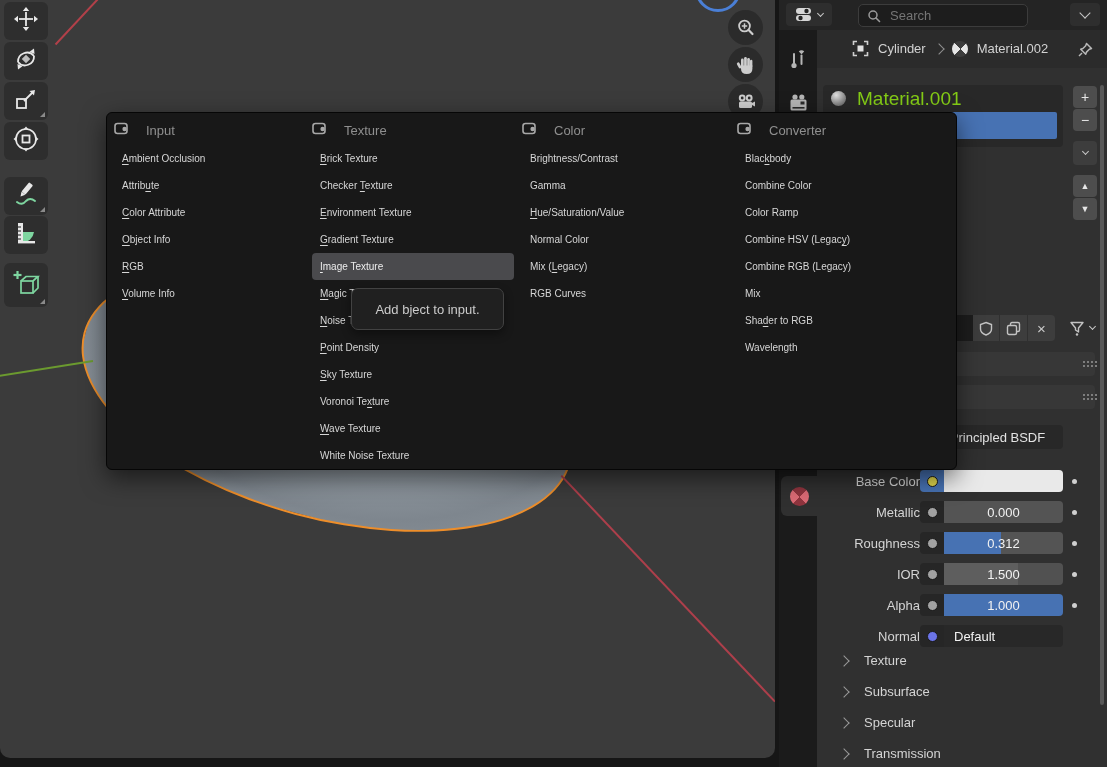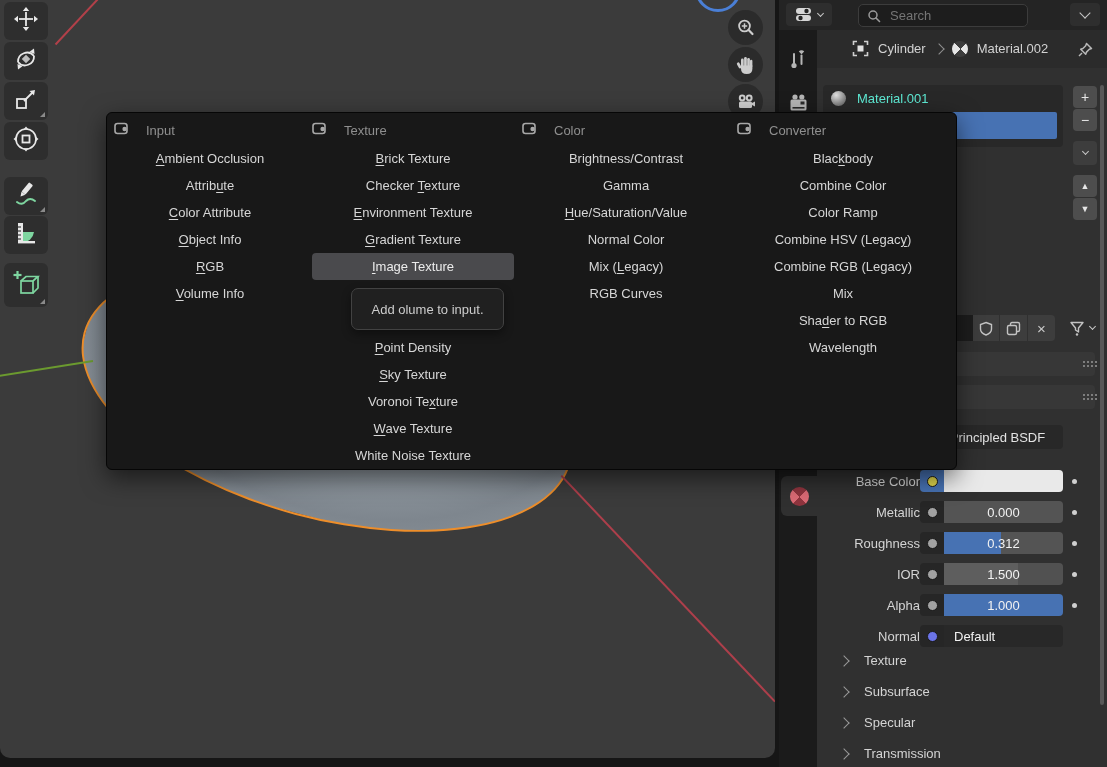--- a/index.html
+++ b/index.html
@@ -21,21 +21,21 @@
   .navbtn{position:absolute;left:728px;width:35px;height:35px;border-radius:50%;
     background:rgba(41,41,41,.88);display:flex;align-items:center;justify-content:center;}
   #gizmo-ball{position:absolute;left:695px;top:-34px;width:40px;height:40px;border-radius:50%;
     border:3px solid #4a7fd6;}
   
   #menu{position:absolute;left:106px;top:112px;width:849px;height:356px;background:#181818;
     border:1px solid #060606;border-radius:6px;box-shadow:0 8px 24px rgba(0,0,0,.55);z-index:100;}
   .menu-col{position:absolute;top:8px;}
   .mc-head{height:18px;display:flex;align-items:center;margin:0 0 6px 0;}
   .mc-title{color:#8f8f8f;font-size:13px;margin-left:17px;}
-  .mi{height:27px;line-height:27px;font-size:13px;color:#d6d6d6;padding:0 8px;white-space:nowrap;text-align:center;}
+  .mi{height:27px;line-height:27px;font-size:10px;color:#d6d6d6;padding:0 8px;white-space:nowrap;}
   .mi.hl{background:#4a4a4d;border-radius:4px;color:#ececec;}
   .accel{text-decoration:underline;text-underline-offset:2px;}
   
   #tooltip{position:absolute;left:351px;top:288px;width:151px;height:40px;background:#202020;
     border:1px solid #424242;border-radius:7px;z-index:300;display:flex;align-items:center;
     justify-content:center;color:#cccccc;font-size:13px;box-shadow:0 4px 10px rgba(0,0,0,.4);}
   
   #props-header{position:absolute;left:779px;top:0;width:328px;height:30px;background:#242424;}
   #tabstrip{position:absolute;left:779px;top:30px;width:38px;height:737px;background:#1b1b1b;}
   #breadcrumb-row{position:absolute;left:817px;top:30px;width:290px;height:38px;background:#2b2b2b;}
@@ -48,21 +48,21 @@
   #search-box{position:absolute;left:858px;top:4px;width:152px;height:21px;background:#1d1d1d;
     border:1px solid #3c3c3c;border-radius:5px;display:flex;align-items:center;padding:0 8px;}
   #search-box input{background:none;border:none;outline:none;color:#8a8a8a;font-size:13px;width:100%;
     font-family:"Liberation Sans",sans-serif;}
   .bc-text{color:#d2d2d2;font-size:13px;}
   .mat-sphere{width:16px;height:16px;border-radius:50%;
     background:conic-gradient(#e6e6e6 0 90deg,#3c3c3c 90deg 180deg,#e6e6e6 180deg 270deg,#3c3c3c 270deg);
     transform:rotate(45deg);}
   
   #slot-list{position:absolute;left:6px;top:17px;width:240px;height:62px;background:#282828;border-radius:4px;overflow:hidden;}
-  .slot-row{height:27px;display:flex;align-items:center;padding:0 8px;color:#5eead4;font-size:13px;}
+  .slot-row{height:27px;display:flex;align-items:center;padding:0 8px;color:#84cc16;font-size:19px;}
   .slot-row.sel{background:#4772b3;margin:0 6px 0 0;border-radius:2px;}
   .gray-sphere{width:15px;height:15px;border-radius:50%;margin-right:11px;
     background:radial-gradient(circle at 35% 28%,#e0e0e0,#909090 55%,#585858 95%);}
   .side-btn{position:absolute;left:256px;width:24px;height:22px;background:#4d4d4d;border-radius:4px;
     color:#e6e6e6;font-size:14px;display:flex;align-items:center;justify-content:center;}
   .side-btn.dark{background:#3d3d3d;}
   
   .db-btn{position:absolute;top:247px;height:26px;background:#3d3d3d;display:flex;align-items:center;justify-content:center;}
   .panel-bar{position:absolute;left:6px;width:272px;height:24px;background:#373737;border-radius:4px;}
   .grip{position:absolute;right:10px;top:9px;width:2px;height:2px;background:#7d7d7d;
@@ -481,14 +481,14 @@
       <div class="mi">Combine Color</div>
       <div class="mi">Color Ramp</div>
       <div class="mi">Combine HSV (Legac<span class="accel">y</span>)</div>
       <div class="mi">Combine RGB (Legacy)</div>
       <div class="mi">Mix</div>
       <div class="mi">Sha<span class="accel">d</span>er to RGB</div>
       <div class="mi">Wavelength</div>
     </div>
   </div>
 <div id="tooltip">
-  <span>Add olume to input.</span>
+  <span>Add bject to input.</span>
 </div>
 
 </body></html>

